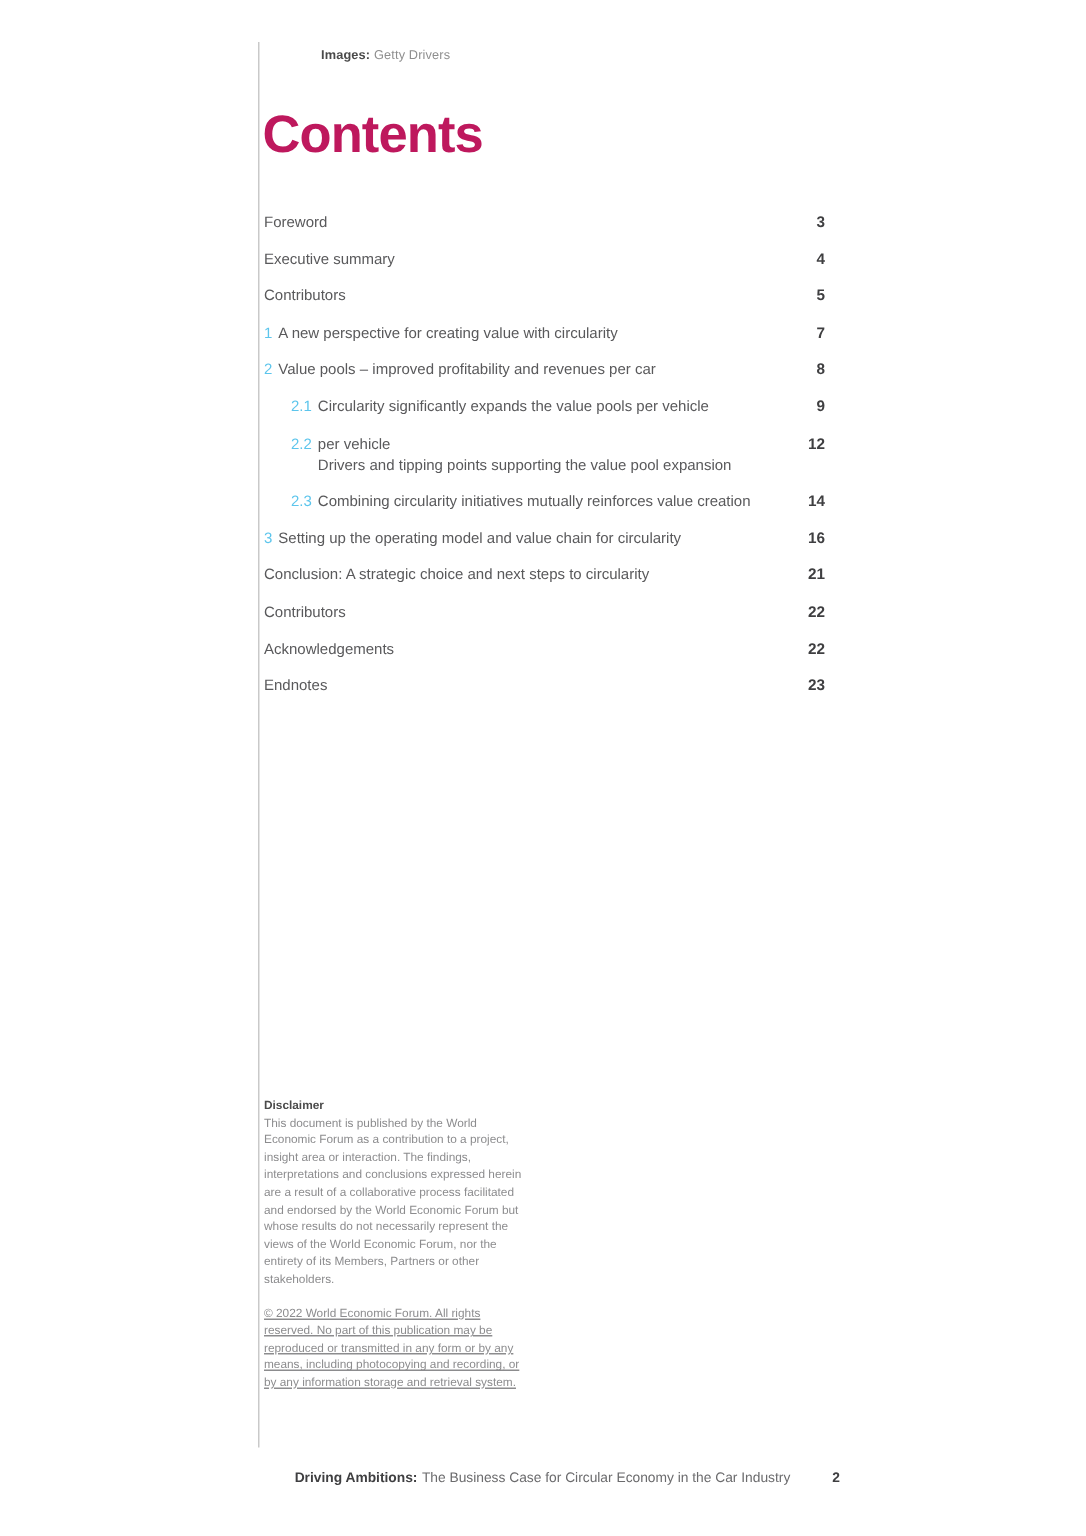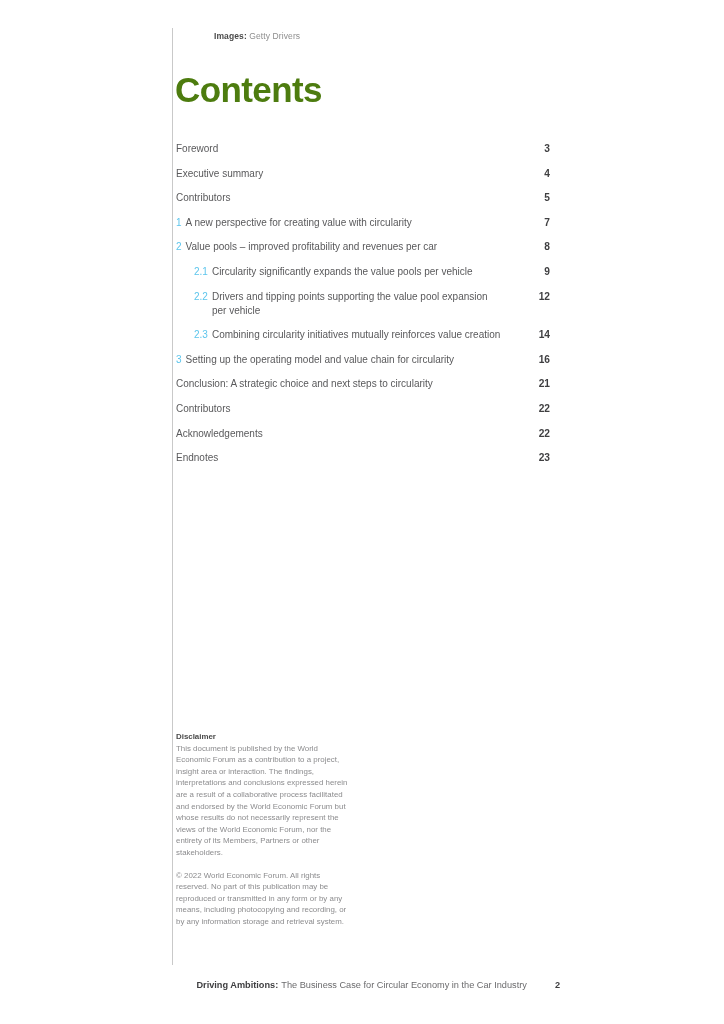--- a/index.html
+++ b/index.html
@@ -39,21 +39,21 @@
     color: #4a4a4a;
     padding-left: 38px;
   }
 
   .page-title {
     position: absolute;
     left: 175px;
     top: 70px;
     font-size: 35px;
     font-weight: bold;
-    color: #4d7c0f;
+    color: #be185d;
     letter-spacing: -0.6px;
   }
 
   
   .toc {
     position: absolute;
     left: 176px;
     top: 142px;
     width: 374px;
   }
@@ -108,20 +108,21 @@
   .disclaimer-title {
     font-weight: bold;
     color: #4a4a4a;
     display: block;
   }
   .disclaimer p {
     margin: 0;
   }
   .disclaimer p.copyright {
     margin-top: 11px;
+    text-decoration: underline;
   }
 
   
   .footer {
     position: absolute;
     left: 0;
     top: 980px;
     width: 588px;
     display: flex;
     justify-content: flex-end;
@@ -200,22 +201,22 @@
         <span class="toc-num">2.1</span>
         <span class="toc-text">Circularity significantly expands the value pools per vehicle</span>
       </div>
       <div class="toc-page">9</div>
     </div>
 
     <div class="toc-row indent">
       <div class="toc-label">
         <span class="toc-num">2.2</span>
         <span class="toc-text">
+          <span class="cont-line">per vehicle</span>
           <span class="cont-line">Drivers and tipping points supporting the value pool expansion</span>
-          <span class="cont-line">per vehicle</span>
         </span>
       </div>
       <div class="toc-page">12</div>
     </div>
 
     <div class="toc-row indent">
       <div class="toc-label">
         <span class="toc-num">2.3</span>
         <span class="toc-text">Combining circularity initiatives mutually reinforces value creation</span>
       </div>

